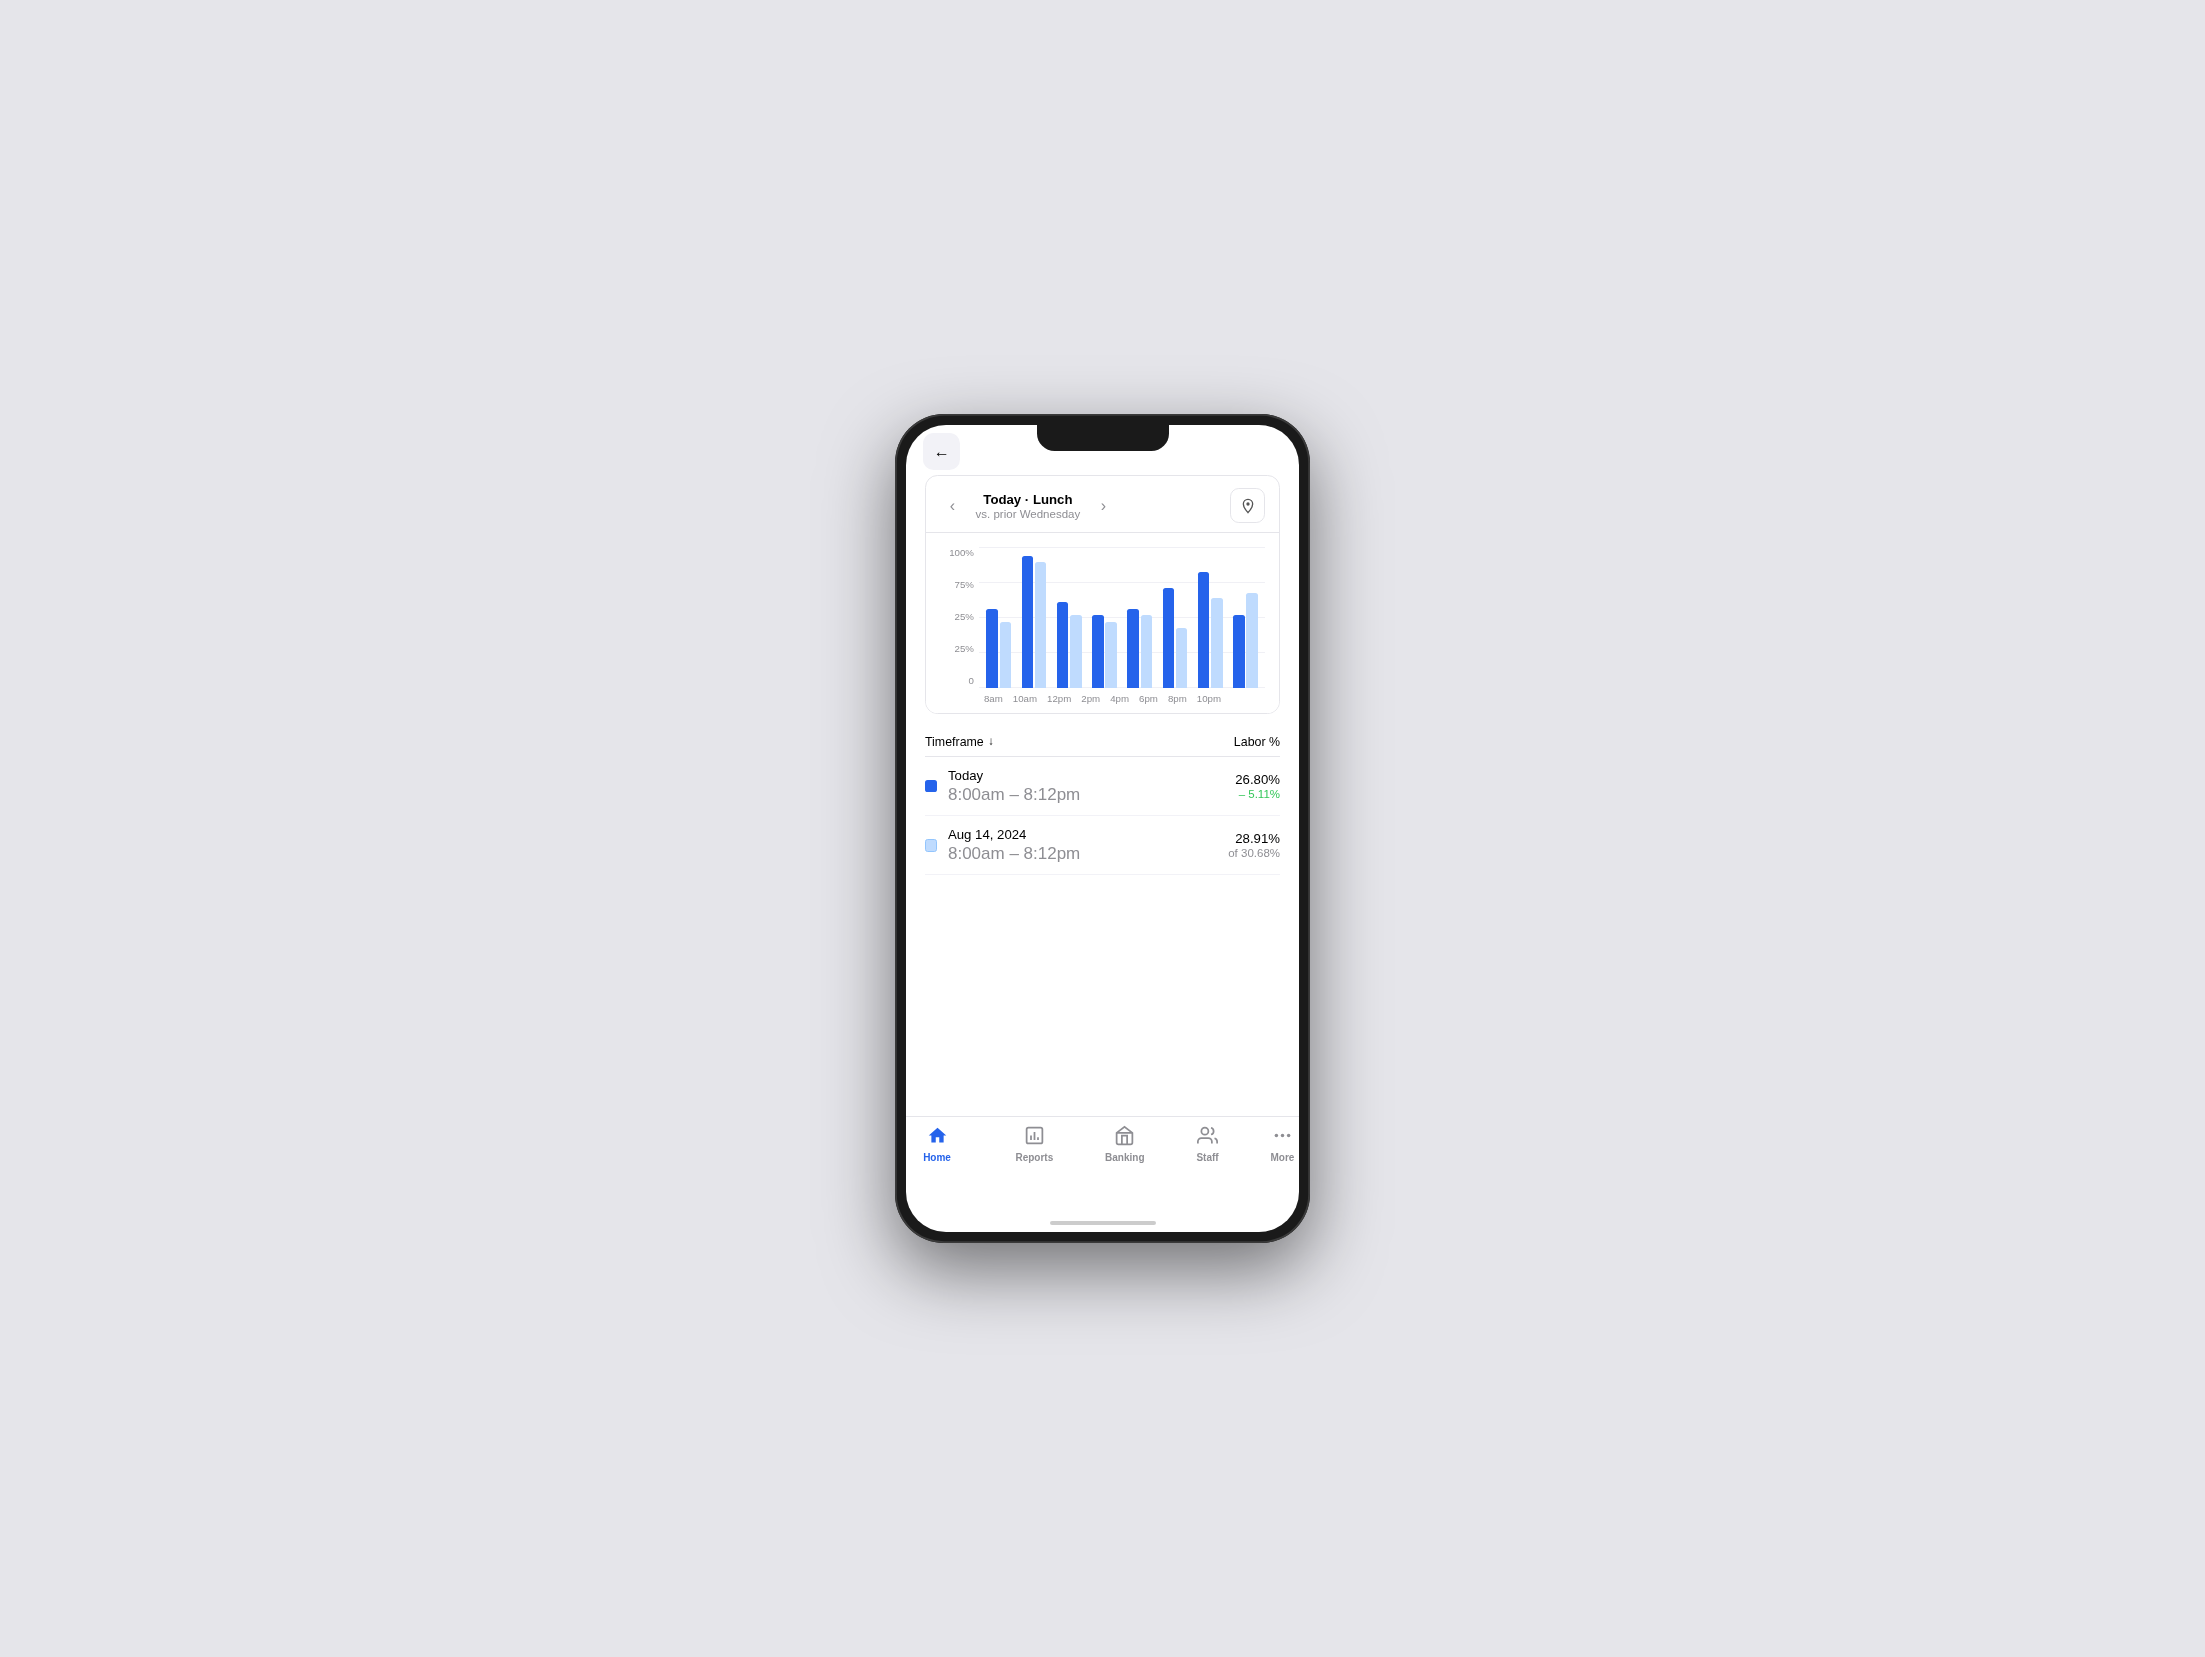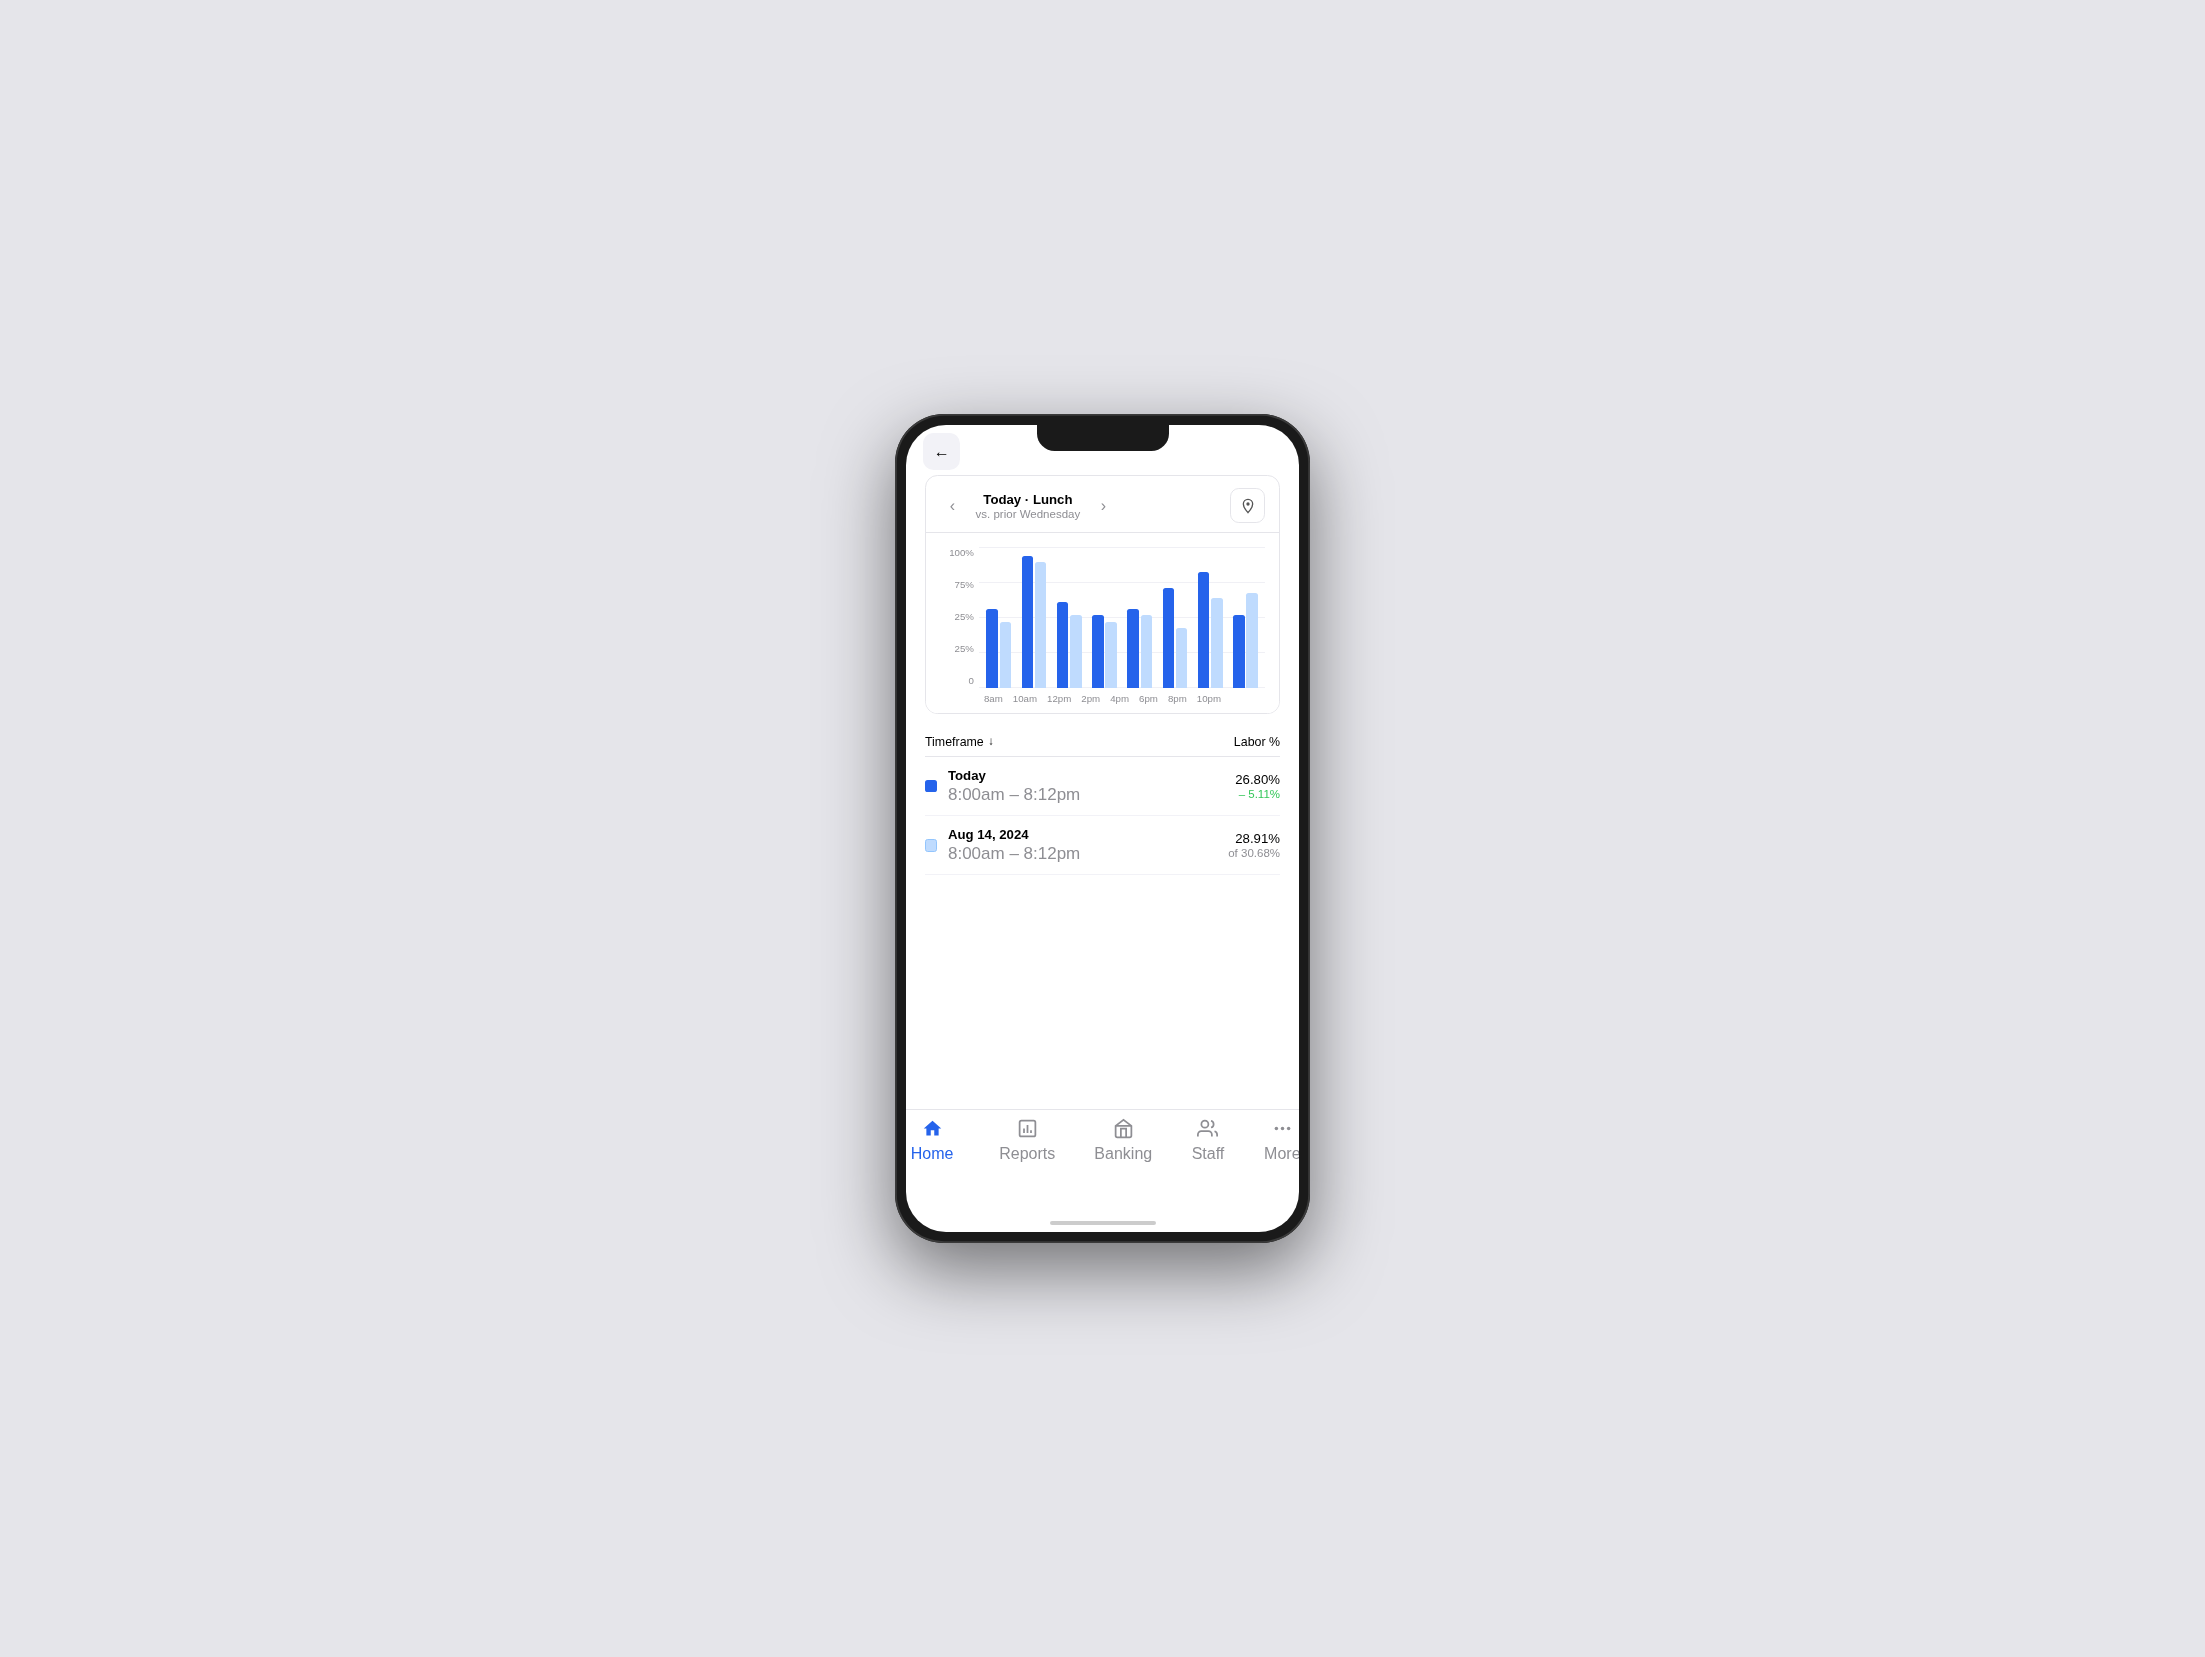--- a/index.html
+++ b/index.html
@@ -356,21 +356,21 @@
       margin-right: 10.6px;
       flex-shrink: 0;
     }
 
     .row-info {
       flex: 1;
     }
 
     .row-title {
       font-size: 13.2px;
-      font-weight: 700;
+      font-weight: 400;
       color: #000;
     }
 
     .row-subtitle {
       font-size: 17px;
       color: #8e8e93;
       margin-top: 2px;
     }
 
     .row-values {
@@ -414,22 +414,22 @@
       cursor: pointer;
       min-width: 53px;
     }
 
     .tab-icon {
       font-size: 19.4px;
       line-height: 1;
     }
 
     .tab-label {
-      font-size: 16px;
-      font-weight: 400;
+      font-size: 10px;
+      font-weight: 700;
     }
 
     .tab-active .tab-icon,
     .tab-active .tab-label {
       color: #2563eb;
     }
 
     .tab-inactive .tab-icon,
     .tab-inactive .tab-label {
       color: #8e8e93;

